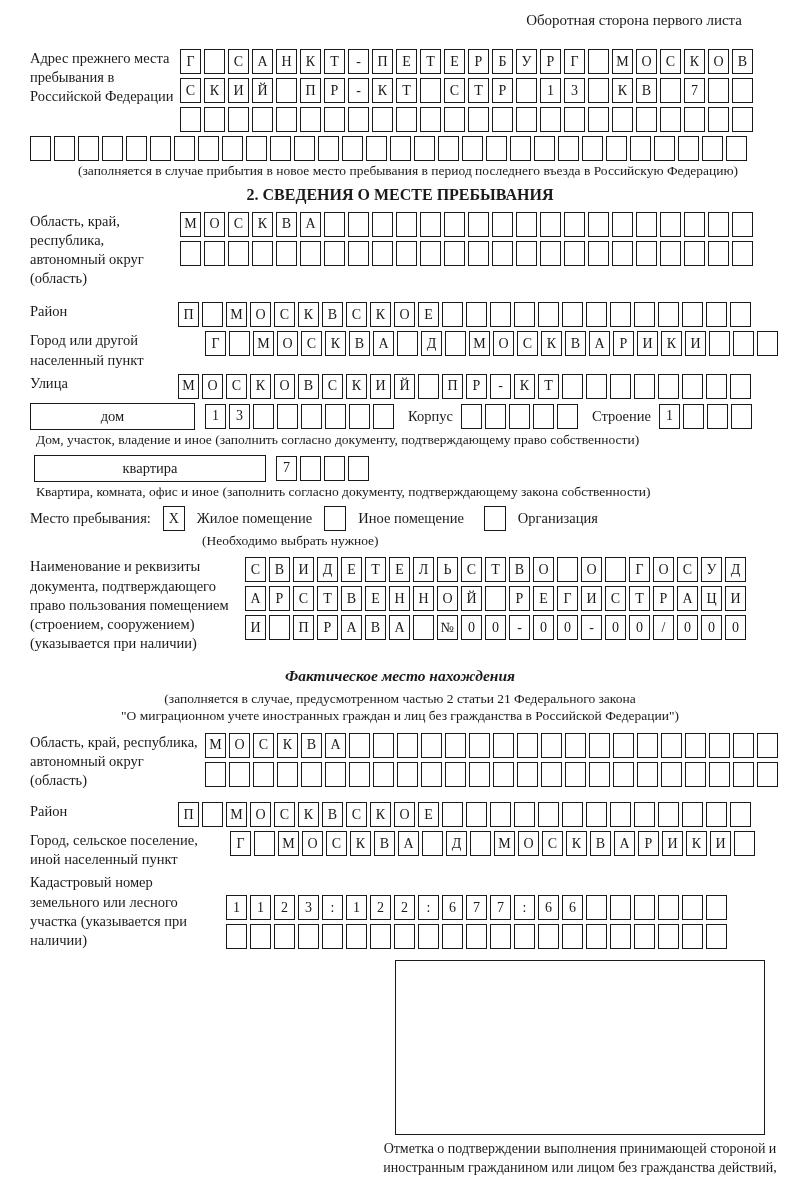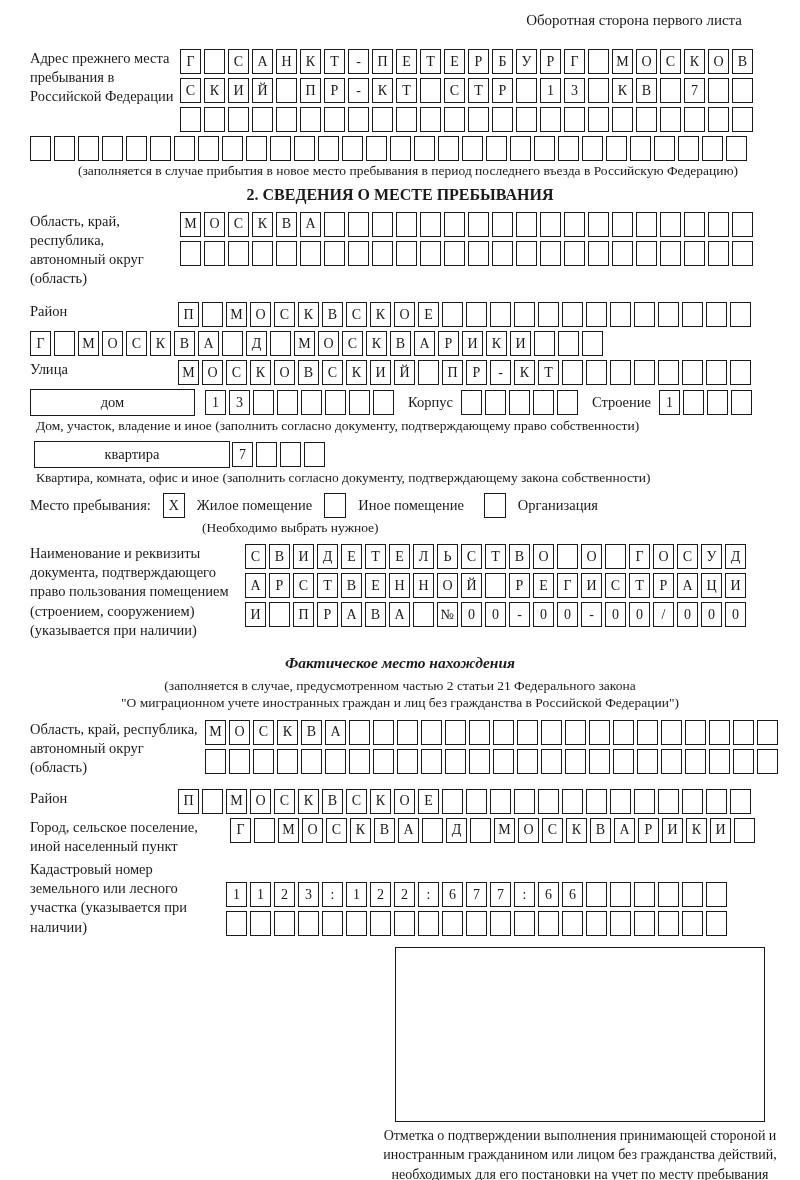--- a/index.html
+++ b/index.html
@@ -23,21 +23,21 @@
   .caption.center{text-align:center;}
   .caption.left{margin-left:6px;}
 
   .sec-title{text-align:center;font-weight:bold;font-size:16px;margin:6px 0 8px 0;}
   .sub-title{text-align:center;font-weight:bold;font-size:15.5px;margin:14px 0 6px 0;font-style:italic;}
 
   .house-row{display:flex;align-items:center;margin-bottom:2px;}
   .wide-box{box-sizing:border-box;border:1.7px solid #1a1a1a;height:27px;
             display:flex;align-items:center;justify-content:center;font-size:14.5px;flex:none;}
   .box-dom{width:165px;margin-right:10px;}
-  .box-kv{width:196px;margin-left:4px;margin-right:2px;}
+  .box-kv{width:232px;margin-left:4px;margin-right:10px;}
   .inline-label{font-size:14.5px;margin:0 8px 0 14px;flex:none;}
 
   .stay-row{display:flex;align-items:center;font-size:14.5px;margin:6px 0 2px 0;text-align:right;}
   .checkbox{box-sizing:border-box;flex:none;width:22px;height:25px;border:1.7px solid #1a1a1a;
             display:flex;align-items:center;justify-content:center;font-size:14px;margin:0 12px;}
   .hint{font-size:13.5px;margin:0 0 8px 172px;}
 
   .stamp-wrap{margin-top:10px;}
   .stamp-box{box-sizing:border-box;margin-left:365px;width:370px;height:175px;border:1.7px solid #1a1a1a;}
   .stamp-caption{margin-left:330px;width:440px;text-align:center;font-size:14px;line-height:1.4;margin-top:4px;}
@@ -250,20 +250,21 @@
         <span class="cell"></span>
         <span class="cell"></span>
         <span class="cell"></span>
         <span class="cell"></span>
         <span class="cell"></span>
         <span class="cell"></span>
       </div>
   </div>
 
   <div class="frow">
+    <div class="flabel w175">Город или другой населенный пункт</div>
     <div class="grid-row">
         <span class="cell">Г</span>
         <span class="cell"></span>
         <span class="cell">М</span>
         <span class="cell">О</span>
         <span class="cell">С</span>
         <span class="cell">К</span>
         <span class="cell">В</span>
         <span class="cell">А</span>
         <span class="cell"></span>

